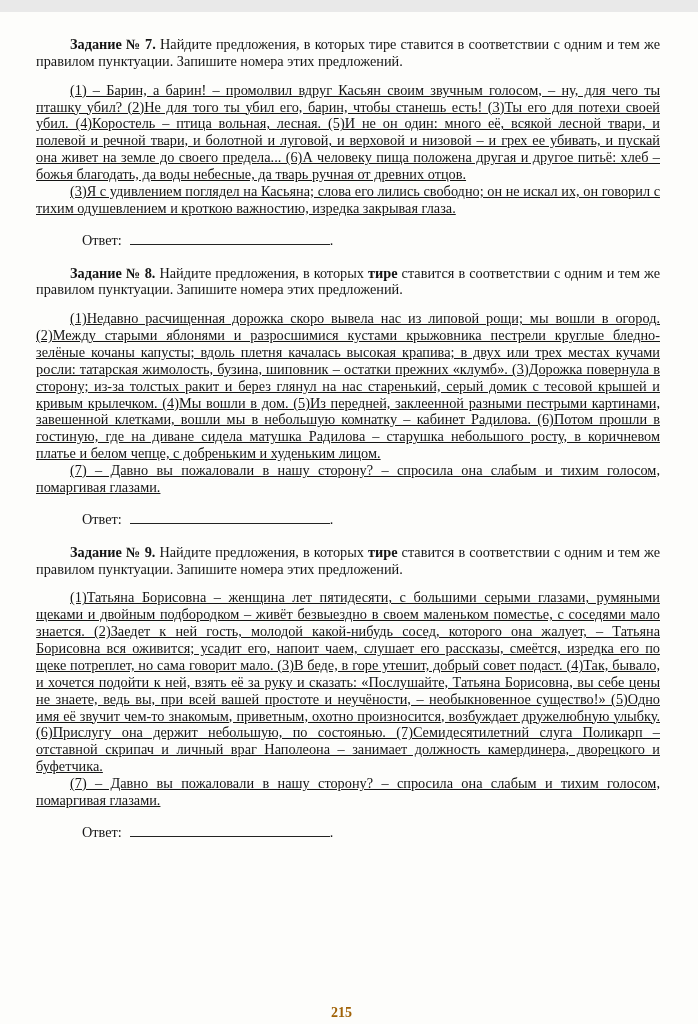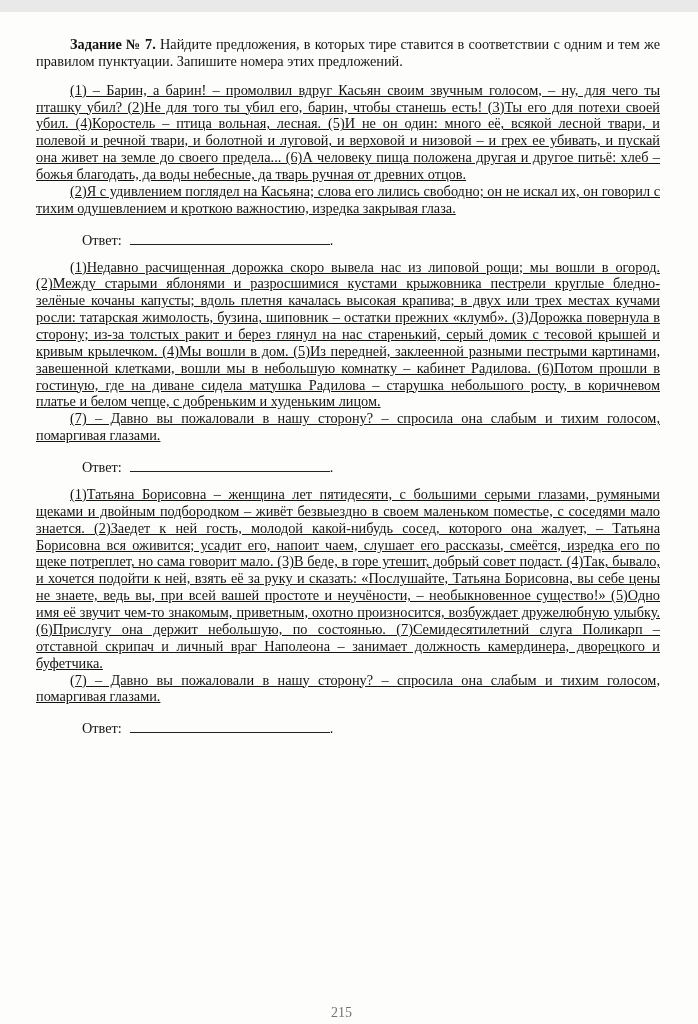--- a/index.html
+++ b/index.html
@@ -43,50 +43,53 @@
     margin-left: 8px;
     vertical-align: baseline;
   }
   .page-number {
     position: absolute;
     bottom: 14px;
     left: 0;
     right: 15px;
     text-align: center;
     font-size: 14px;
-    color: #737373;
+    color: #a16207;
+    font-weight: bold;
   }
 </style>
 </head>
 <body>
 
 <div class="page">
   <div id="tasks">
   <section class="task">
     <p class="task-heading"><b>Задание № 7.</b><span> Найдите предложения, в которых тире ставится в соответствии с одним и тем же правилом пунктуации. Запишите номера этих предложений.</span></p>
     <div>
           <p class="para">(1) – Барин, а барин! – промолвил вдруг Касьян своим звучным голосом, – ну, для чего ты пташку убил? (2)Не для того ты убил его, барин, чтобы станешь есть! (3)Ты его для потехи своей убил. (4)Коростель – птица вольная, лесная. (5)И не он один: много её, всякой лесной твари, и полевой и речной твари, и болотной и луговой, и верховой и низовой – и грех ее убивать, и пускай она живет на земле до своего предела... (6)А человеку пища положена другая и другое питьё: хлеб – божья благодать, да воды небесные, да тварь ручная от древних отцов.</p>
-          <p class="para">(2)Я с удивлением поглядел на Касьяна; слова его лились свободно; он не искал их, он говорил с тихим одушевлением и кроткою важностию, изредка закрывая глаза.</p>
+          <p class="para">(3)Я с удивлением поглядел на Касьяна; слова его лились свободно; он не искал их, он говорил с тихим одушевлением и кроткою важностию, изредка закрывая глаза.</p>
         </div>
     <p class="answer-line">
       <span>Ответ:</span><span class="answer-blank"></span><span>.</span>
     </p>
   </section>
 
   <section class="task">
+    <p class="task-heading"><b>Задание № 8.</b><span> Найдите предложения, в которых </span><b>тире</b><span> ставится в соответствии с одним и тем же правилом пунктуации. Запишите номера этих предложений.</span></p>
     <div>
           <p class="para">(1)Недавно расчищенная дорожка скоро вывела нас из липовой рощи; мы вошли в огород. (2)Между старыми яблонями и разросшимися кустами крыжовника пестрели круглые бледно-зелёные кочаны капусты; вдоль плетня качалась высокая крапива; в двух или трех местах кучами росли: татарская жимолость, бузина, шиповник – остатки прежних «клумб». (3)Дорожка повернула в сторону; из-за толстых ракит и берез глянул на нас старенький, серый домик с тесовой крышей и кривым крылечком. (4)Мы вошли в дом. (5)Из передней, заклеенной разными пестрыми картинами, завешенной клетками, вошли мы в небольшую комнатку – кабинет Радилова. (6)Потом прошли в гостиную, где на диване сидела матушка Радилова – старушка небольшого росту, в коричневом платье и белом чепце, с добреньким и худеньким лицом.</p>
           <p class="para">(7) – Давно вы пожаловали в нашу сторону? – спросила она слабым и тихим голосом, помаргивая глазами.</p>
         </div>
     <p class="answer-line">
       <span>Ответ:</span><span class="answer-blank"></span><span>.</span>
     </p>
   </section>
 
   <section class="task">
+    <p class="task-heading"><b>Задание № 9.</b><span> Найдите предложения, в которых </span><b>тире</b><span> ставится в соответствии с одним и тем же правилом пунктуации. Запишите номера этих предложений.</span></p>
     <div>
           <p class="para">(1)Татьяна Борисовна – женщина лет пятидесяти, с большими серыми глазами, румяными щеками и двойным подбородком – живёт безвыездно в своем маленьком поместье, с соседями мало знается. (2)Заедет к ней гость, молодой какой-нибудь сосед, которого она жалует, – Татьяна Борисовна вся оживится; усадит его, напоит чаем, слушает его рассказы, смеётся, изредка его по щеке потреплет, но сама говорит мало. (3)В беде, в горе утешит, добрый совет подаст. (4)Так, бывало, и хочется подойти к ней, взять её за руку и сказать: «Послушайте, Татьяна Борисовна, вы себе цены не знаете, ведь вы, при всей вашей простоте и неучёности, – необыкновенное существо!» (5)Одно имя её звучит чем-то знакомым, приветным, охотно произносится, возбуждает дружелюбную улыбку. (6)Прислугу она держит небольшую, по состоянью. (7)Семидесятилетний слуга Поликарп – отставной скрипач и личный враг Наполеона – занимает должность камердинера, дворецкого и буфетчика.</p>
           <p class="para">(7) – Давно вы пожаловали в нашу сторону? – спросила она слабым и тихим голосом, помаргивая глазами.</p>
         </div>
     <p class="answer-line">
       <span>Ответ:</span><span class="answer-blank"></span><span>.</span>
     </p>
   </section>
 
 </div>

